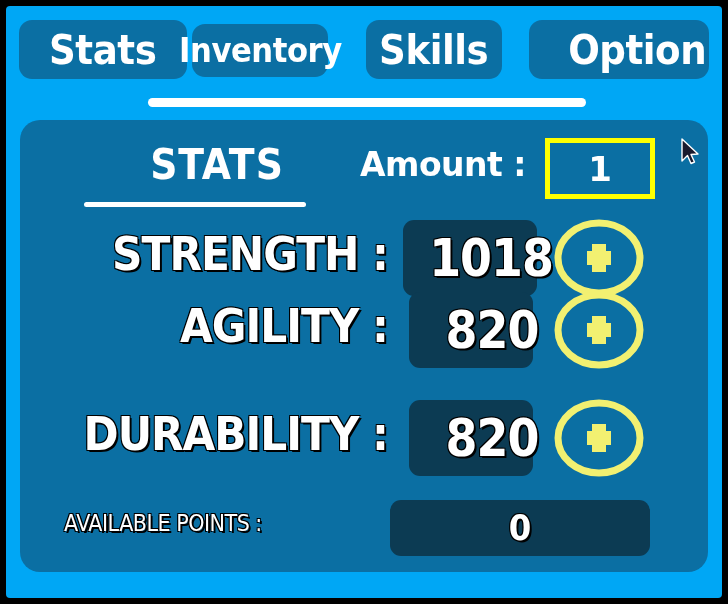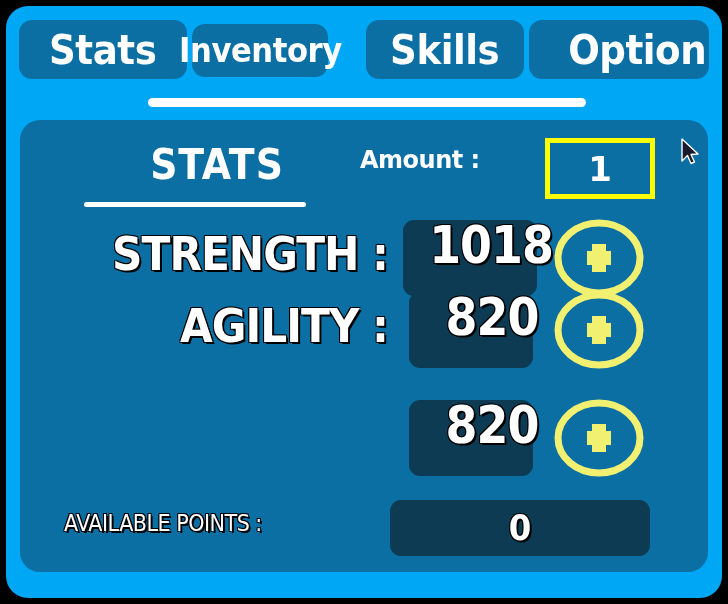--- a/index.html
+++ b/index.html
@@ -15,21 +15,21 @@
   }
 
   
   #game-frame {
     position: absolute;
     left: 6px;
     top: 6px;
     width: 716px;
     height: 592px;
     background: #00A7F5;
-    border-radius: 22px;
+    border-radius: 4px;
     overflow: hidden;
   }
 
   
   #tab-bar {
     position: absolute;
     left: 0;
     top: 0;
     width: 716px;
     height: 82px;
@@ -52,21 +52,21 @@
     user-select: none;
   }
   .tab-label {
     display: block;
     transform: scaleX(0.93);
     white-space: nowrap;
   }
 
   #tab-stats       { left: 13px;  width: 168px; height: 59px; font-size: 40px; }
   #tab-inventory   { left: 186px; width: 136px; height: 53px; top: 18px; font-size: 33px; }
-  #tab-skills      { left: 360px; width: 158px; height: 59px; font-size: 40px; }
+  #tab-skills      { left: 360px; width: 136px; height: 59px; font-size: 40px; }
   #tab-option      { left: 523px; width: 180px; height: 59px; font-size: 40px; padding-left: 36px; }
 
   
   #tab-underline {
     position: absolute;
     left: 142px;
     top: 92px;
     width: 438px;
     height: 9px;
     background: #ffffff;
@@ -112,21 +112,21 @@
     width: 222px;
     height: 5px;
     background: #ffffff;
     border-radius: 3px;
   }
   #amount-label {
     position: absolute;
     left: 340px;
     top: 4px;
     color: #ffffff;
-    font-size: 24px;
+    font-size: 33px;
     font-weight: bold;
     font-family: "DejaVu Sans", sans-serif;
     letter-spacing: -0.5px;
     line-height: 1;
     white-space: nowrap;
   }
   #amount-box {
     position: absolute;
     left: 525px;
     top: -6px;
@@ -178,21 +178,21 @@
     text-align: center;
   }
 
   .stat-value-box {
     position: absolute;
     top: -4px;
     height: 76px;
     background: #0C3B53;
     border-radius: 11px;
     display: flex;
-    align-items: flex-start;
+    align-items: center;
     justify-content: center;
     box-sizing: border-box;
     padding-left: 42px;
   }
   #box-strength   { left: 383px; width: 134px; }
   #box-agility    { left: 389px; width: 124px; }
   #box-durability { left: 389px; width: 124px; }
 
   .stat-value {
     color: #ffffff;
@@ -341,20 +341,21 @@
       <div class="plus-button">
         <svg width="96" height="80" viewBox="0 0 96 80">
           <ellipse cx="48" cy="40" rx="41" ry="35" fill="none" stroke="#F2F071" stroke-width="7"></ellipse>
           <rect x="36" y="33" width="24" height="14" fill="#F2F071"></rect>
           <rect x="41" y="26" width="14" height="28" fill="#F2F071"></rect>
         </svg>
       </div>
     </div>
 
     <div class="stat-row" id="row-durability">
+      <div class="stat-label">DURABILITY :</div>
       <div class="stat-value-box" id="box-durability">
         <span class="stat-value">820</span>
       </div>
       <div class="plus-button">
         <svg width="96" height="80" viewBox="0 0 96 80">
           <ellipse cx="48" cy="40" rx="41" ry="35" fill="none" stroke="#F2F071" stroke-width="7"></ellipse>
           <rect x="36" y="33" width="24" height="14" fill="#F2F071"></rect>
           <rect x="41" y="26" width="14" height="28" fill="#F2F071"></rect>
         </svg>
       </div>

